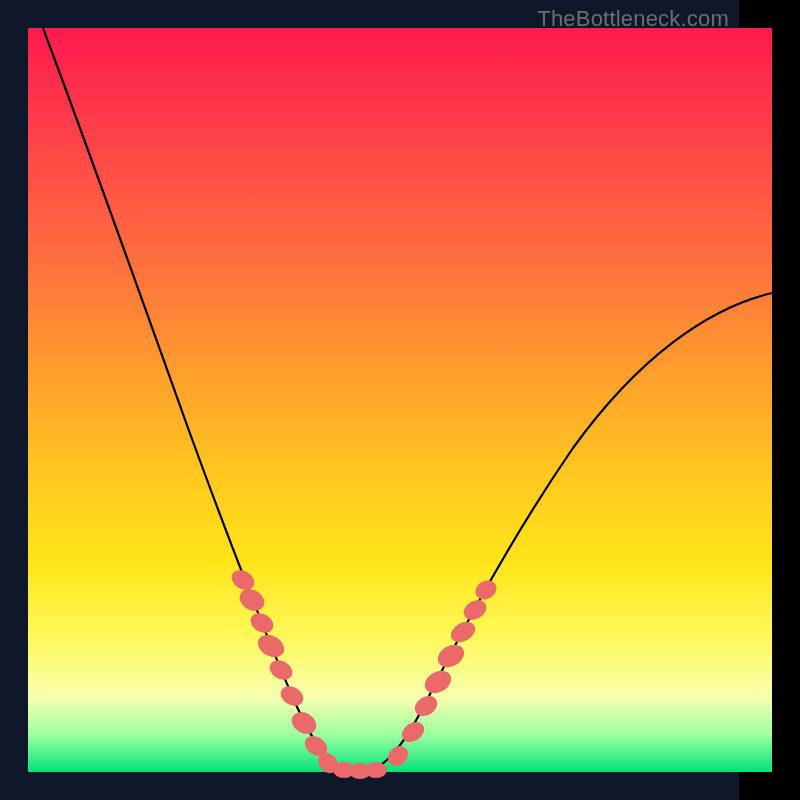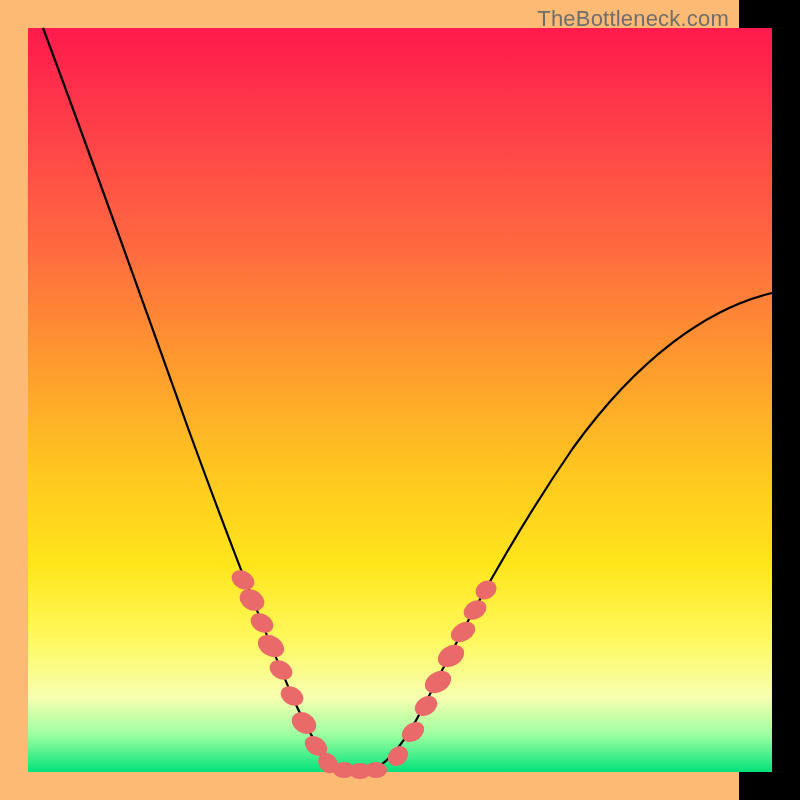--- a/index.html
+++ b/index.html
@@ -10,21 +10,21 @@
     overflow: hidden;
     background: #000;
     font-family: Arial, Helvetica, sans-serif;
   }
   .frame {
     position: absolute;
     left: 0;
     top: 0;
     width: 739px;
     height: 800px;
-    background: #fdba74;
+    background: #0f172a;
   }
   .plot {
     position: absolute;
     left: 28px;
     top: 28px;
     width: 744px;
     height: 744px;
     background: linear-gradient(to bottom,
       #ff1a4d 0%,
       #ff3b4a 12%,

